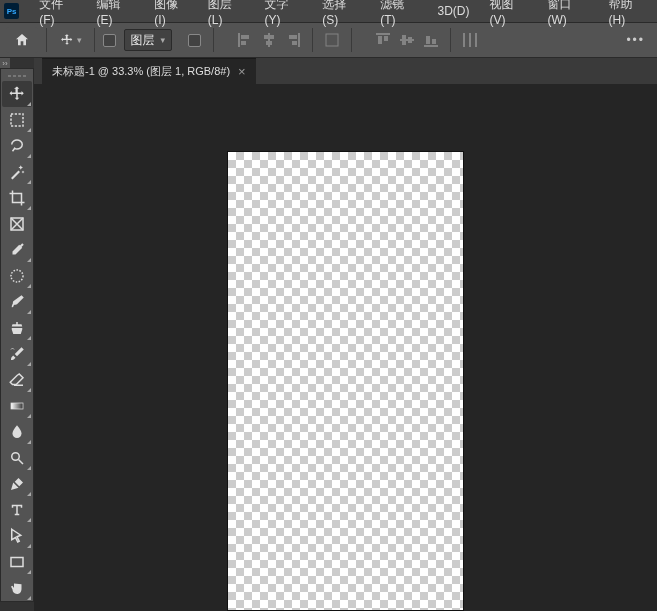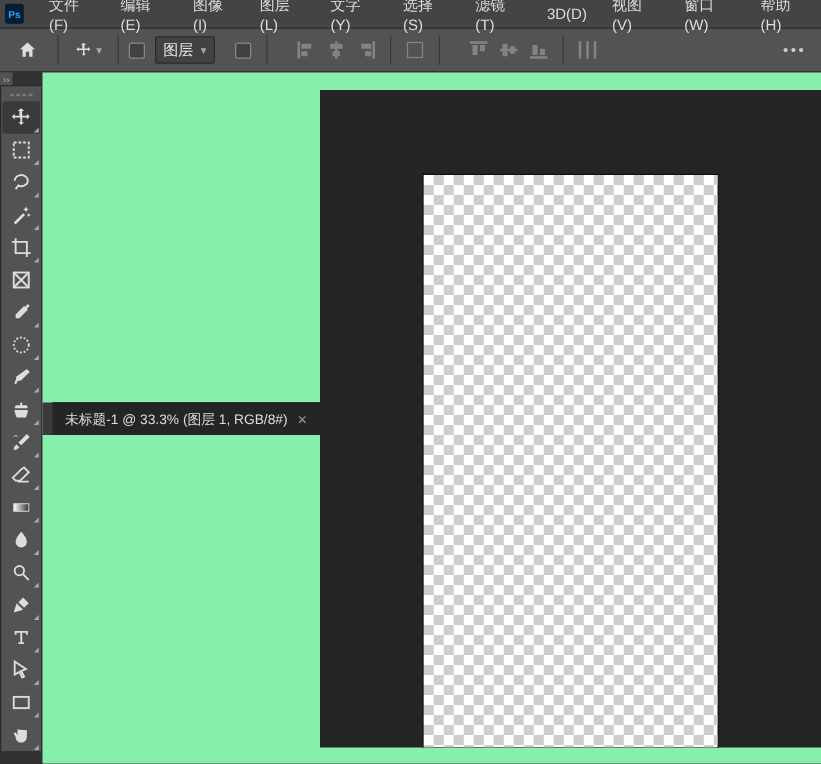--- a/index.html
+++ b/index.html
@@ -150,23 +150,22 @@
   position: absolute;
   right: 1px; bottom: 1px;
   width: 0; height: 0;
   border-left: 4px solid transparent;
   border-bottom: 4px solid #aaa;
 }
 
 .doc-area {
   flex: 1;
   display: flex;
-  flex-direction: row;
-  background: #86efac;
-  align-items: center;
+  flex-direction: column;
+  background: #fdba74;
 }
 .tabbar {
   height: 26px;
   background: #3a3a3a;
   display: flex;
   align-items: flex-end;
   padding-left: 8px;
 }
 .tab {
   background: #252525;

